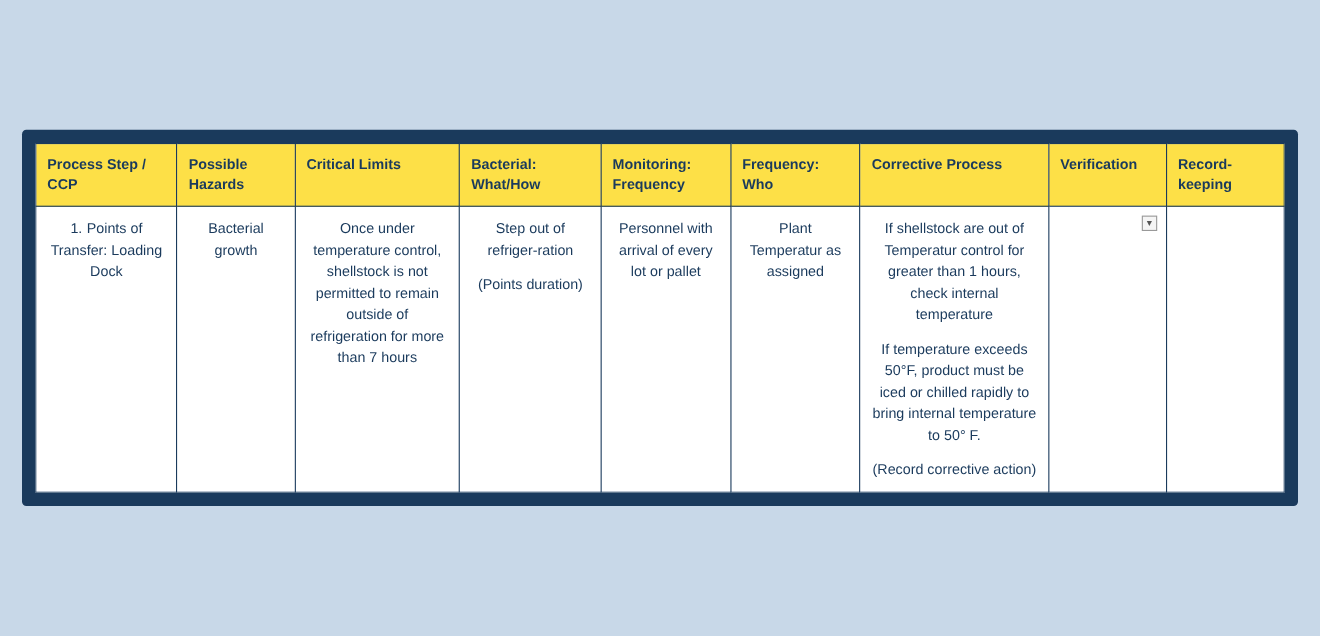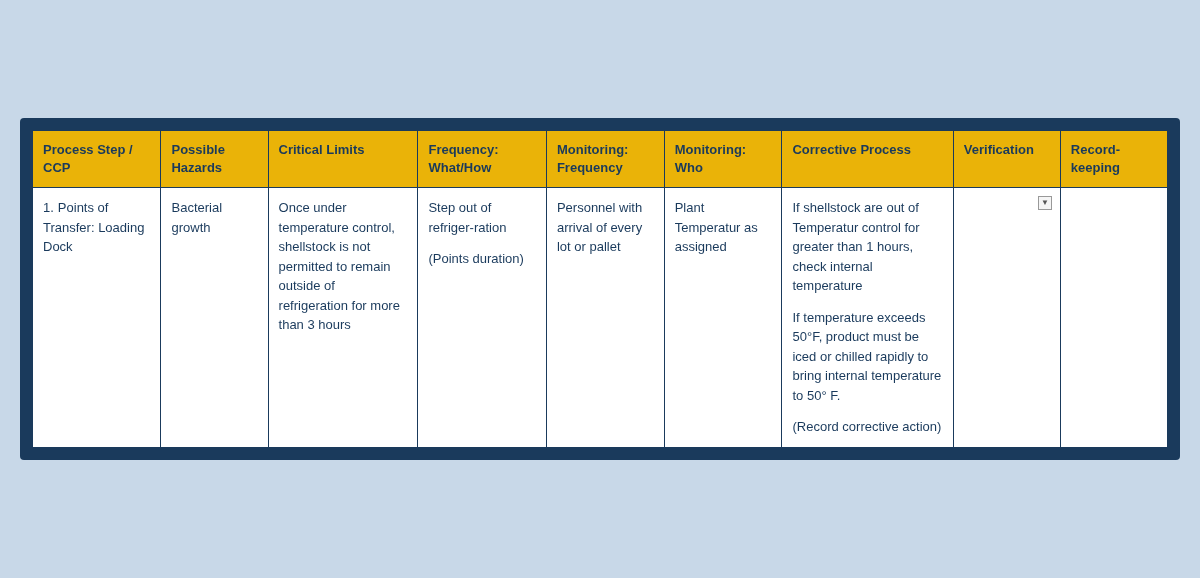--- a/index.html
+++ b/index.html
@@ -30,39 +30,40 @@
       overflow: hidden;
     }
 
     table {
       width: 100%;
       border-collapse: collapse;
       font-size: 13px;
     }
 
     thead tr {
-      background: #eab308;
+      background: #fde047;
     }
 
     thead th {
       border: 1px solid #1a3a5c;
       padding: 10px 10px;
       text-align: left;
       color: #1a3a5c;
       font-weight: bold;
       vertical-align: top;
       line-height: 1.4;
     }
 
     tbody td {
       border: 1px solid #1a3a5c;
       padding: 10px 10px;
       vertical-align: top;
       color: #1a3a5c;
       line-height: 1.5;
+      text-align: center;
     }
 
     .process-step-cell {
       width: 120px;
     }
 
     .hazards-cell {
       width: 100px;
     }
 
@@ -125,35 +126,35 @@
 <body>
 
 <div class="outer-container">
   <div class="table-wrapper">
     <table>
       <thead>
         <tr>
           <th class="process-step-cell">Process Step / CCP</th>
           <th class="hazards-cell">Possible Hazards</th>
           <th class="critical-limits-cell">Critical Limits</th>
-          <th class="monitoring-what-cell">Frequency: What/How</th>
+          <th class="monitoring-what-cell">Bacterial: What/How</th>
           <th class="monitoring-freq-cell">Monitoring: Frequency</th>
-          <th class="monitoring-who-cell">Monitoring: Who</th>
+          <th class="monitoring-who-cell">Frequency: Who</th>
           <th class="corrective-action-cell">Corrective Process</th>
           <th class="verification-cell">Verification</th>
           <th class="record-keeping-cell">Record-keeping</th>
         </tr>
       </thead>
       <tbody>
         <tr>
           <td class="process-step-cell">
             <span class="row-number">1.</span><span>Points of Transfer: Loading Dock</span>
           </td>
           <td class="hazards-cell">Bacterial growth</td>
-          <td class="critical-limits-cell">Once under temperature control, shellstock is not permitted to remain outside of refrigeration for more than 3 hours</td>
+          <td class="critical-limits-cell">Once under temperature control, shellstock is not permitted to remain outside of refrigeration for more than 7 hours</td>
           <td class="monitoring-what-cell">
             <p>Step out of refriger-ration</p>
             <p>(Points duration)</p>
           </td>
           <td class="monitoring-freq-cell">Personnel with arrival of every lot or pallet</td>
           <td class="monitoring-who-cell">Plant Temperatur as assigned</td>
           <td class="corrective-action-cell">
             <p>If shellstock are out of Temperatur control for greater than 1 hours, check internal temperature</p>
             <p>If temperature exceeds 50°F, product must be iced or chilled rapidly to bring internal temperature to 50° F.</p>
             <p>(Record corrective action)</p>

